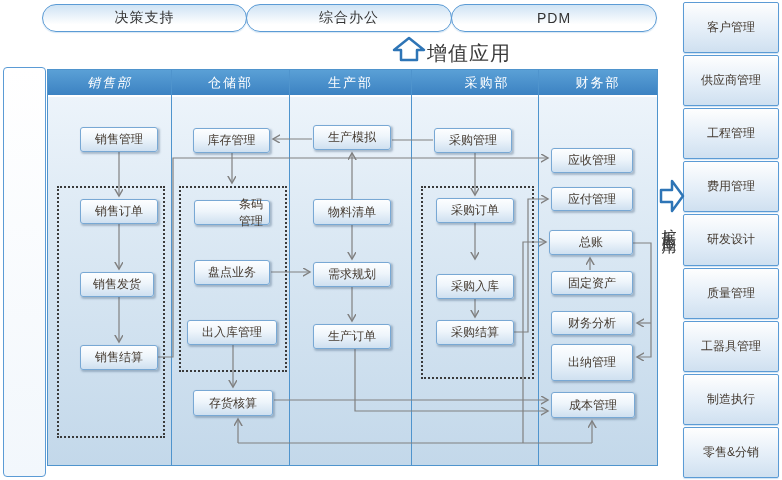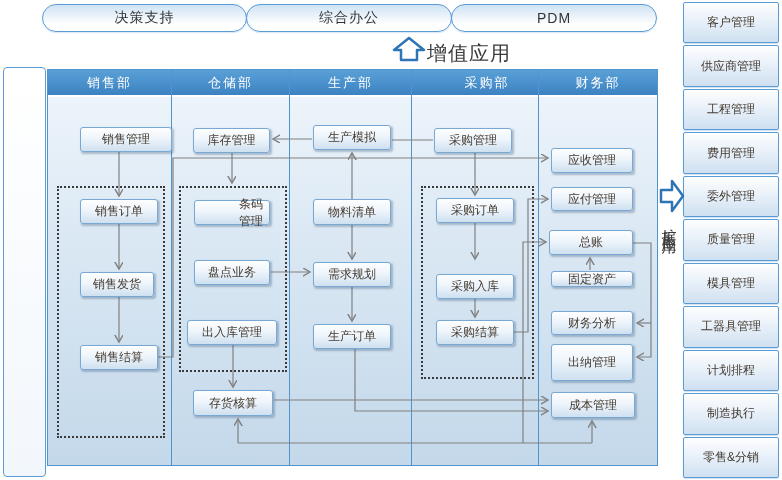--- a/index.html
+++ b/index.html
@@ -99,21 +99,21 @@
 主管</div>
 <div class="role" style="top:200px;">销售
 主管</div>
 <div class="role" style="top:242px;">财务
 主管</div>
 <div class="role" style="top:284px;">仓库
 主管</div>
 <div class="role" style="top:326px;">生产
 主管</div>
 
-<div class="dept" style="left:47px;width:125px;">
+<div class="dept" style="left:47px;width:125px;font-style:italic;">
   <div class="dept-header">销售部</div>
 </div>
 <div class="dept" style="left:171px;width:119px;">
   <div class="dept-header">仓储部</div>
 </div>
 <div class="dept" style="left:289px;width:123px;">
   <div class="dept-header">生产部</div>
 </div>
 <div class="dept" style="left:411px;width:152px;">
   <div class="dept-header">采购部</div>
@@ -166,21 +166,21 @@
     <path d="M592,443 L592,421" marker-end="url(#arr)"></path>
     <path d="M523,443 L523,242 L546,242" marker-end="url(#arr)"></path>
 
     <path d="M590,270 L590,258" marker-end="url(#arr)"></path>
 
     <path d="M633,243 L651,243 L651,357 L637,357" marker-end="url(#arr)"></path>
     <path d="M651,323 L637,323" marker-end="url(#arr)"></path>
   </g>
 </svg>
 
-<div class="node" style="left:80px;top:127px;width:92px;height:25px;">销售管理</div>
+<div class="node" style="left:80px;top:127px;width:78px;height:25px;">销售管理</div>
 <div class="node" style="left:80px;top:199px;width:78px;height:25px;">销售订单</div>
 <div class="node" style="left:80px;top:272px;width:74px;height:25px;">销售发货</div>
 <div class="node" style="left:80px;top:345px;width:78px;height:25px;">销售结算</div>
 
 <div class="node" style="left:193px;top:128px;width:77px;height:25px;">库存管理</div>
 <div class="node" style="left:194px;top:200px;width:76px;height:25px;padding-left:44px;">条码管理</div>
 <div class="node" style="left:194px;top:260px;width:76px;height:25px;">盘点业务</div>
 <div class="node" style="left:187px;top:320px;width:90px;height:25px;">出入库管理</div>
 <div class="node" style="left:193px;top:390px;width:80px;height:26px;">存货核算</div>
 
@@ -190,35 +190,33 @@
 <div class="node" style="left:313px;top:324px;width:78px;height:25px;">生产订单</div>
 
 <div class="node" style="left:434px;top:128px;width:78px;height:25px;">采购管理</div>
 <div class="node" style="left:436px;top:198px;width:78px;height:25px;">采购订单</div>
 <div class="node" style="left:436px;top:262px;width:78px;height:25px;margin-top:12px;">采购入库</div>
 <div class="node" style="left:436px;top:320px;width:78px;height:25px;">采购结算</div>
 
 <div class="node" style="left:551px;top:148px;width:82px;height:25px;">应收管理</div>
 <div class="node" style="left:551px;top:187px;width:82px;height:24px;">应付管理</div>
 <div class="node" style="left:549px;top:230px;width:84px;height:25px;">总账</div>
-<div class="node" style="left:551px;top:271px;width:82px;height:16px;">固定资产</div>
+<div class="node" style="left:551px;top:271px;width:82px;height:24px;">固定资产</div>
 <div class="node" style="left:551px;top:311px;width:82px;height:24px;">财务分析</div>
 <div class="node" style="left:551px;top:344px;width:82px;height:37px;">出纳管理</div>
 <div class="node" style="left:551px;top:392px;width:84px;height:26px;">成本管理</div>
 
 <svg class="big-arrow" style="left:658px;top:177px;" width="28" height="38">
   <path d="M3,13 L14,13 L14,4 L25,19 L14,34 L14,25 L3,25 Z" fill="#ffffff" stroke="#2e75b6" stroke-width="2.5" stroke-linejoin="round"></path>
 </svg>
 <div class="extended-label">扩展应用</div>
 
 <div class="right-panel">
   <div class="right-module">客户管理</div>
   <div class="right-module">供应商管理</div>
   <div class="right-module">工程管理</div>
   <div class="right-module">费用管理</div>
-  <div class="right-module">委外管理</div>
+  <div class="right-module">研发设计</div>
   <div class="right-module">质量管理</div>
-  <div class="right-module">模具管理</div>
   <div class="right-module">工器具管理</div>
-  <div class="right-module">计划排程</div>
   <div class="right-module">制造执行</div>
   <div class="right-module">零售&amp;分销</div>
 </div>
 
 </body></html>

